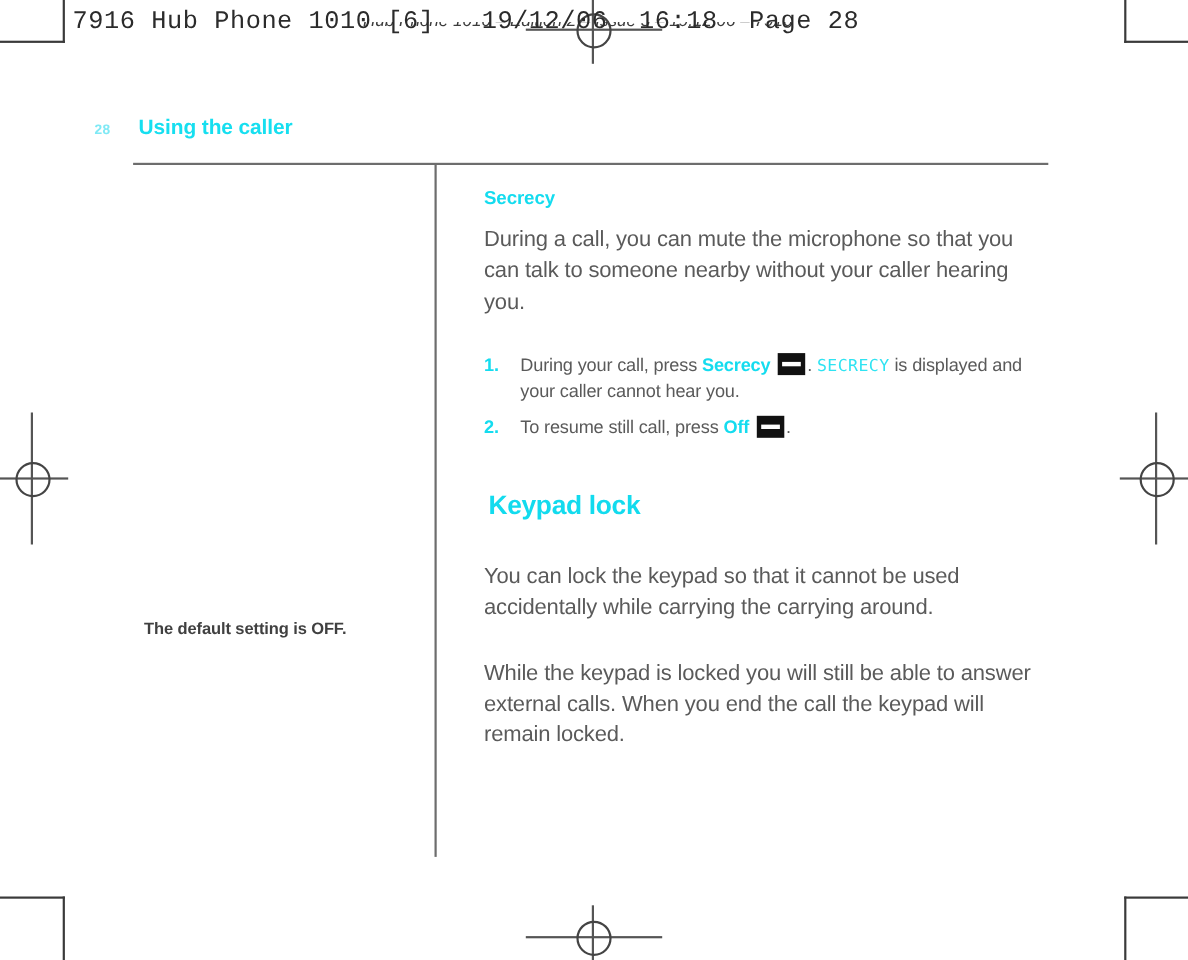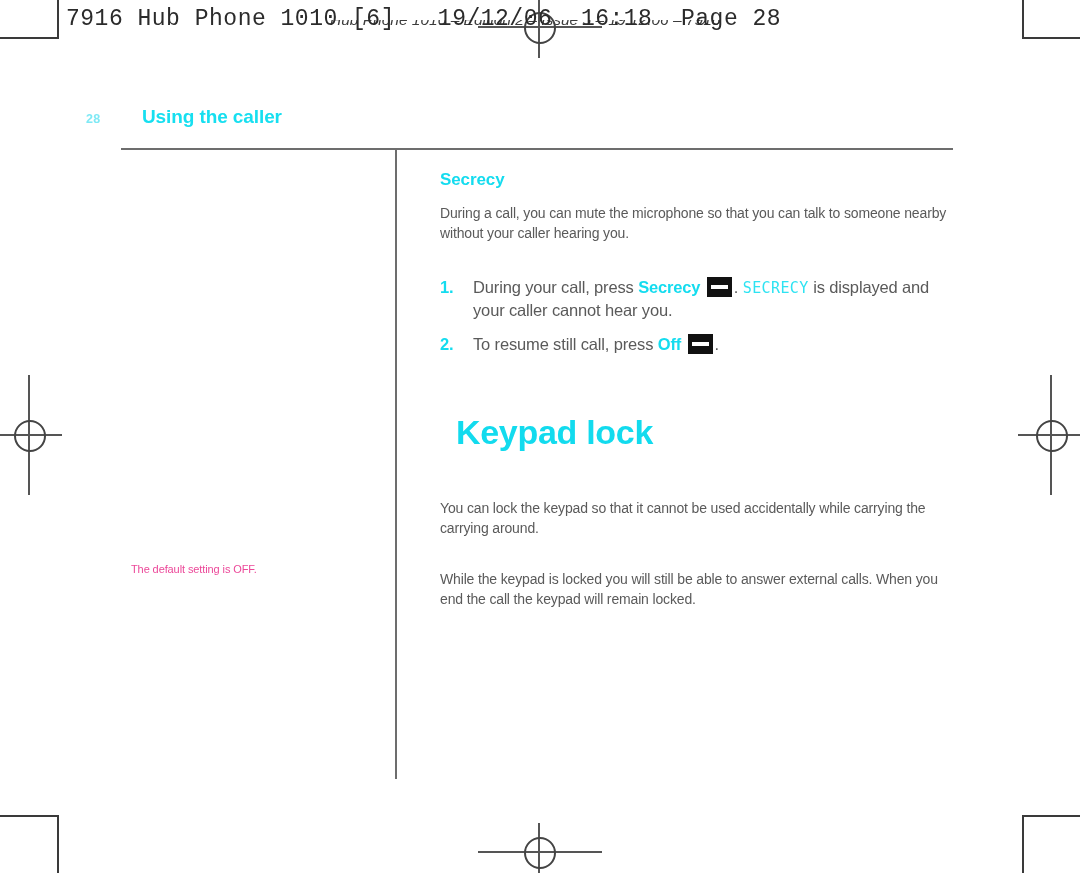--- a/index.html
+++ b/index.html
@@ -117,21 +117,21 @@
     width: 1080px;
     height: 873px;
   }
 
   .running-head {
     position: absolute;
     left: 86px;
     top: 106px;
     display: flex;
     align-items: baseline;
-    gap: 16px;
+    gap: 0px;
   }
   .folio {
     width: 40px;
     font-size: 12.5px;
     font-weight: bold;
     color: #7fe9f5;
     letter-spacing: 0.2px;
   }
   .section-title {
     font-size: 19px;
@@ -156,54 +156,54 @@
     height: 629px;
     background: #6d6d6d;
   }
 
   
   .margin-note {
     position: absolute;
     left: 131px;
     top: 562px;
     width: 230px;
-    font-size: 11px;
-    font-weight: normal;
-    color: #ec4899;
+    font-size: 15px;
+    font-weight: bold;
+    color: #404040;
     line-height: 1.35;
     letter-spacing: -0.1px;
   }
 
   
   .col-main {
     position: absolute;
     left: 440px;
     top: 170px;
     width: 515px;
   }
 
   h3.sub-head {
     margin: 0 0 14px 0;
     font-size: 17px;
     font-weight: bold;
     color: #14dcef;
     letter-spacing: -0.1px;
   }
   h2.chapter-head {
-    margin: 16px;
-    font-size: 34px;
+    margin: 4px;
+    font-size: 24px;
     font-weight: bold;
     color: #12dbee;
     letter-spacing: -0.3px;
     line-height: 1.1;
   }
 
   p.body {
     margin: 0 0 14px 0;
-    font-size: 14px;
+    font-size: 20px;
     line-height: 1.42;
     color: #5a5a5a;
     letter-spacing: -0.15px;
   }
 
   ol.steps {
     margin: 0;
     padding: 0;
     list-style: none;
   }

